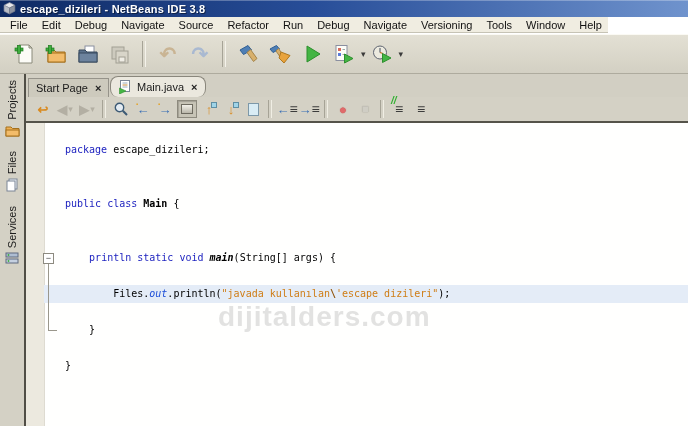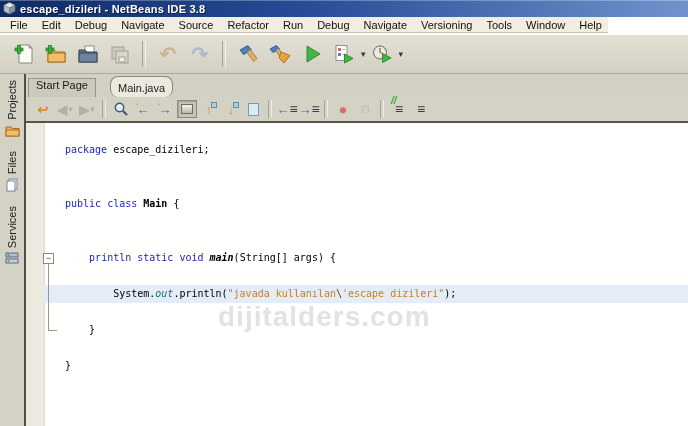--- a/index.html
+++ b/index.html
@@ -44,21 +44,21 @@
   .vtab{display:flex;flex-direction:column;align-items:center;justify-content:flex-start;
     gap:4px;padding:6px 0 8px 0;cursor:default;}
   .vtext{writing-mode:vertical-rl;transform:rotate(180deg);font-size:11px;color:#1c1c1c;}
 
   .editorcol{position:absolute;left:26px;top:74px;right:0;bottom:0;}
 
   
   .tabrow{position:absolute;left:0;top:0;right:0;height:23px;background:#d2cfc3;}
   .tab{position:absolute;bottom:0;height:19px;display:flex;align-items:center;gap:5px;
     padding:0 7px;font-size:11px;color:#1a1a1a;border:1px solid #96938a;border-bottom:none;
-    background:#cdcabd;box-sizing:border-box;white-space:nowrap;flex-direction:column;}
+    background:#cdcabd;box-sizing:border-box;white-space:nowrap;}
   .tab.t0{left:2px;}
   .tab.t1{left:84px;height:21px;background:#ebe8de;border-color:#8a877c;border-radius:8px;}
   .tab .close{font-weight:bold;font-size:11px;color:#222;margin-left:2px;}
 
   
   .edtoolbar{position:absolute;left:0;top:23px;right:0;height:26px;background:#d4d1c5;
     border-bottom:2px solid #55534a;display:flex;align-items:center;padding-left:6px;box-sizing:border-box;}
   .ebtn{width:20px;height:18px;display:flex;align-items:center;justify-content:center;
     background:transparent;border:none;padding:0;margin:0 1px;position:relative;}
   .esep{width:2px;height:18px;border-left:1px solid #a6a396;border-right:1px solid #f0eee4;margin:0 4px;}
@@ -78,21 +78,21 @@
   
   .editor{position:absolute;left:0;top:49px;right:0;bottom:0;background:#fffffe;}
   .gutter{position:absolute;left:0;top:0;bottom:0;width:18px;background:#ece9df;border-right:1px solid #dedbd1;}
   .codearea{position:absolute;left:18px;top:0;right:0;bottom:0;}
   .code-line{height:18px;line-height:18px;padding-left:21px;white-space:pre;
     font-family:"DejaVu Sans Mono","Liberation Mono",monospace;font-size:10px;color:#000;}
   .code-line.hl{background:#e4ecf7;}
   .seg-kw{color:#1a1fbe;}
   .seg-cls{font-weight:bold;color:#000;}
   .seg-mth{font-weight:bold;font-style:italic;color:#000;}
-  .seg-fld{color:#0f766e;font-style:italic;}
+  .seg-fld{color:#1d4ed8;font-style:italic;}
   .seg-str{color:#cf7d16;}
   .seg-esc{color:#8f5206;font-weight:bold;}
   .seg-pl{color:#000;}
 
   .fold-box{position:absolute;left:17px;top:130px;width:11px;height:11px;background:#fff;
     border:1px solid #8d8a80;display:flex;align-items:center;justify-content:center;box-sizing:border-box;}
   .fold-box span{font-size:9px;line-height:9px;color:#444;}
   .fold-line{position:absolute;left:22px;top:141px;width:1px;height:66px;background:#9a978c;}
   .fold-foot{position:absolute;left:22px;top:207px;width:9px;height:1px;background:#9a978c;}
 
@@ -326,21 +326,21 @@
       <div class="codearea">
           <div class="code-line"></div>
           <div class="code-line"><span class="seg-kw">package</span><span class="seg-pl"> escape_dizileri;</span></div>
           <div class="code-line"></div>
           <div class="code-line"></div>
           <div class="code-line"><span class="seg-kw">public class</span><span class="seg-pl"> </span><span class="seg-cls">Main</span><span class="seg-pl"> {</span></div>
           <div class="code-line"></div>
           <div class="code-line"></div>
           <div class="code-line"><span class="seg-pl">    </span><span class="seg-kw">println static void</span><span class="seg-pl"> </span><span class="seg-mth">main</span><span class="seg-pl">(String[] args) {</span></div>
           <div class="code-line"></div>
-          <div class="code-line hl"><span class="seg-pl">        System.</span><span class="seg-fld">out</span><span class="seg-pl">.println(</span><span class="seg-str">"javada kullanılan</span><span class="seg-esc">\</span><span class="seg-str">'escape dizileri"</span><span class="seg-pl">);</span></div>
+          <div class="code-line hl"><span class="seg-pl">        Files.</span><span class="seg-fld">out</span><span class="seg-pl">.println(</span><span class="seg-str">"javada kullanılan</span><span class="seg-esc">\</span><span class="seg-str">'escape dizileri"</span><span class="seg-pl">);</span></div>
           <div class="code-line"></div>
           <div class="code-line"><span class="seg-pl">    }</span></div>
           <div class="code-line"></div>
           <div class="code-line"><span class="seg-pl">}</span></div>
         </div>
       <div class="fold-box">
         <span>−</span>
       </div>
       <div class="fold-line"></div>
       <div class="fold-foot"></div>

